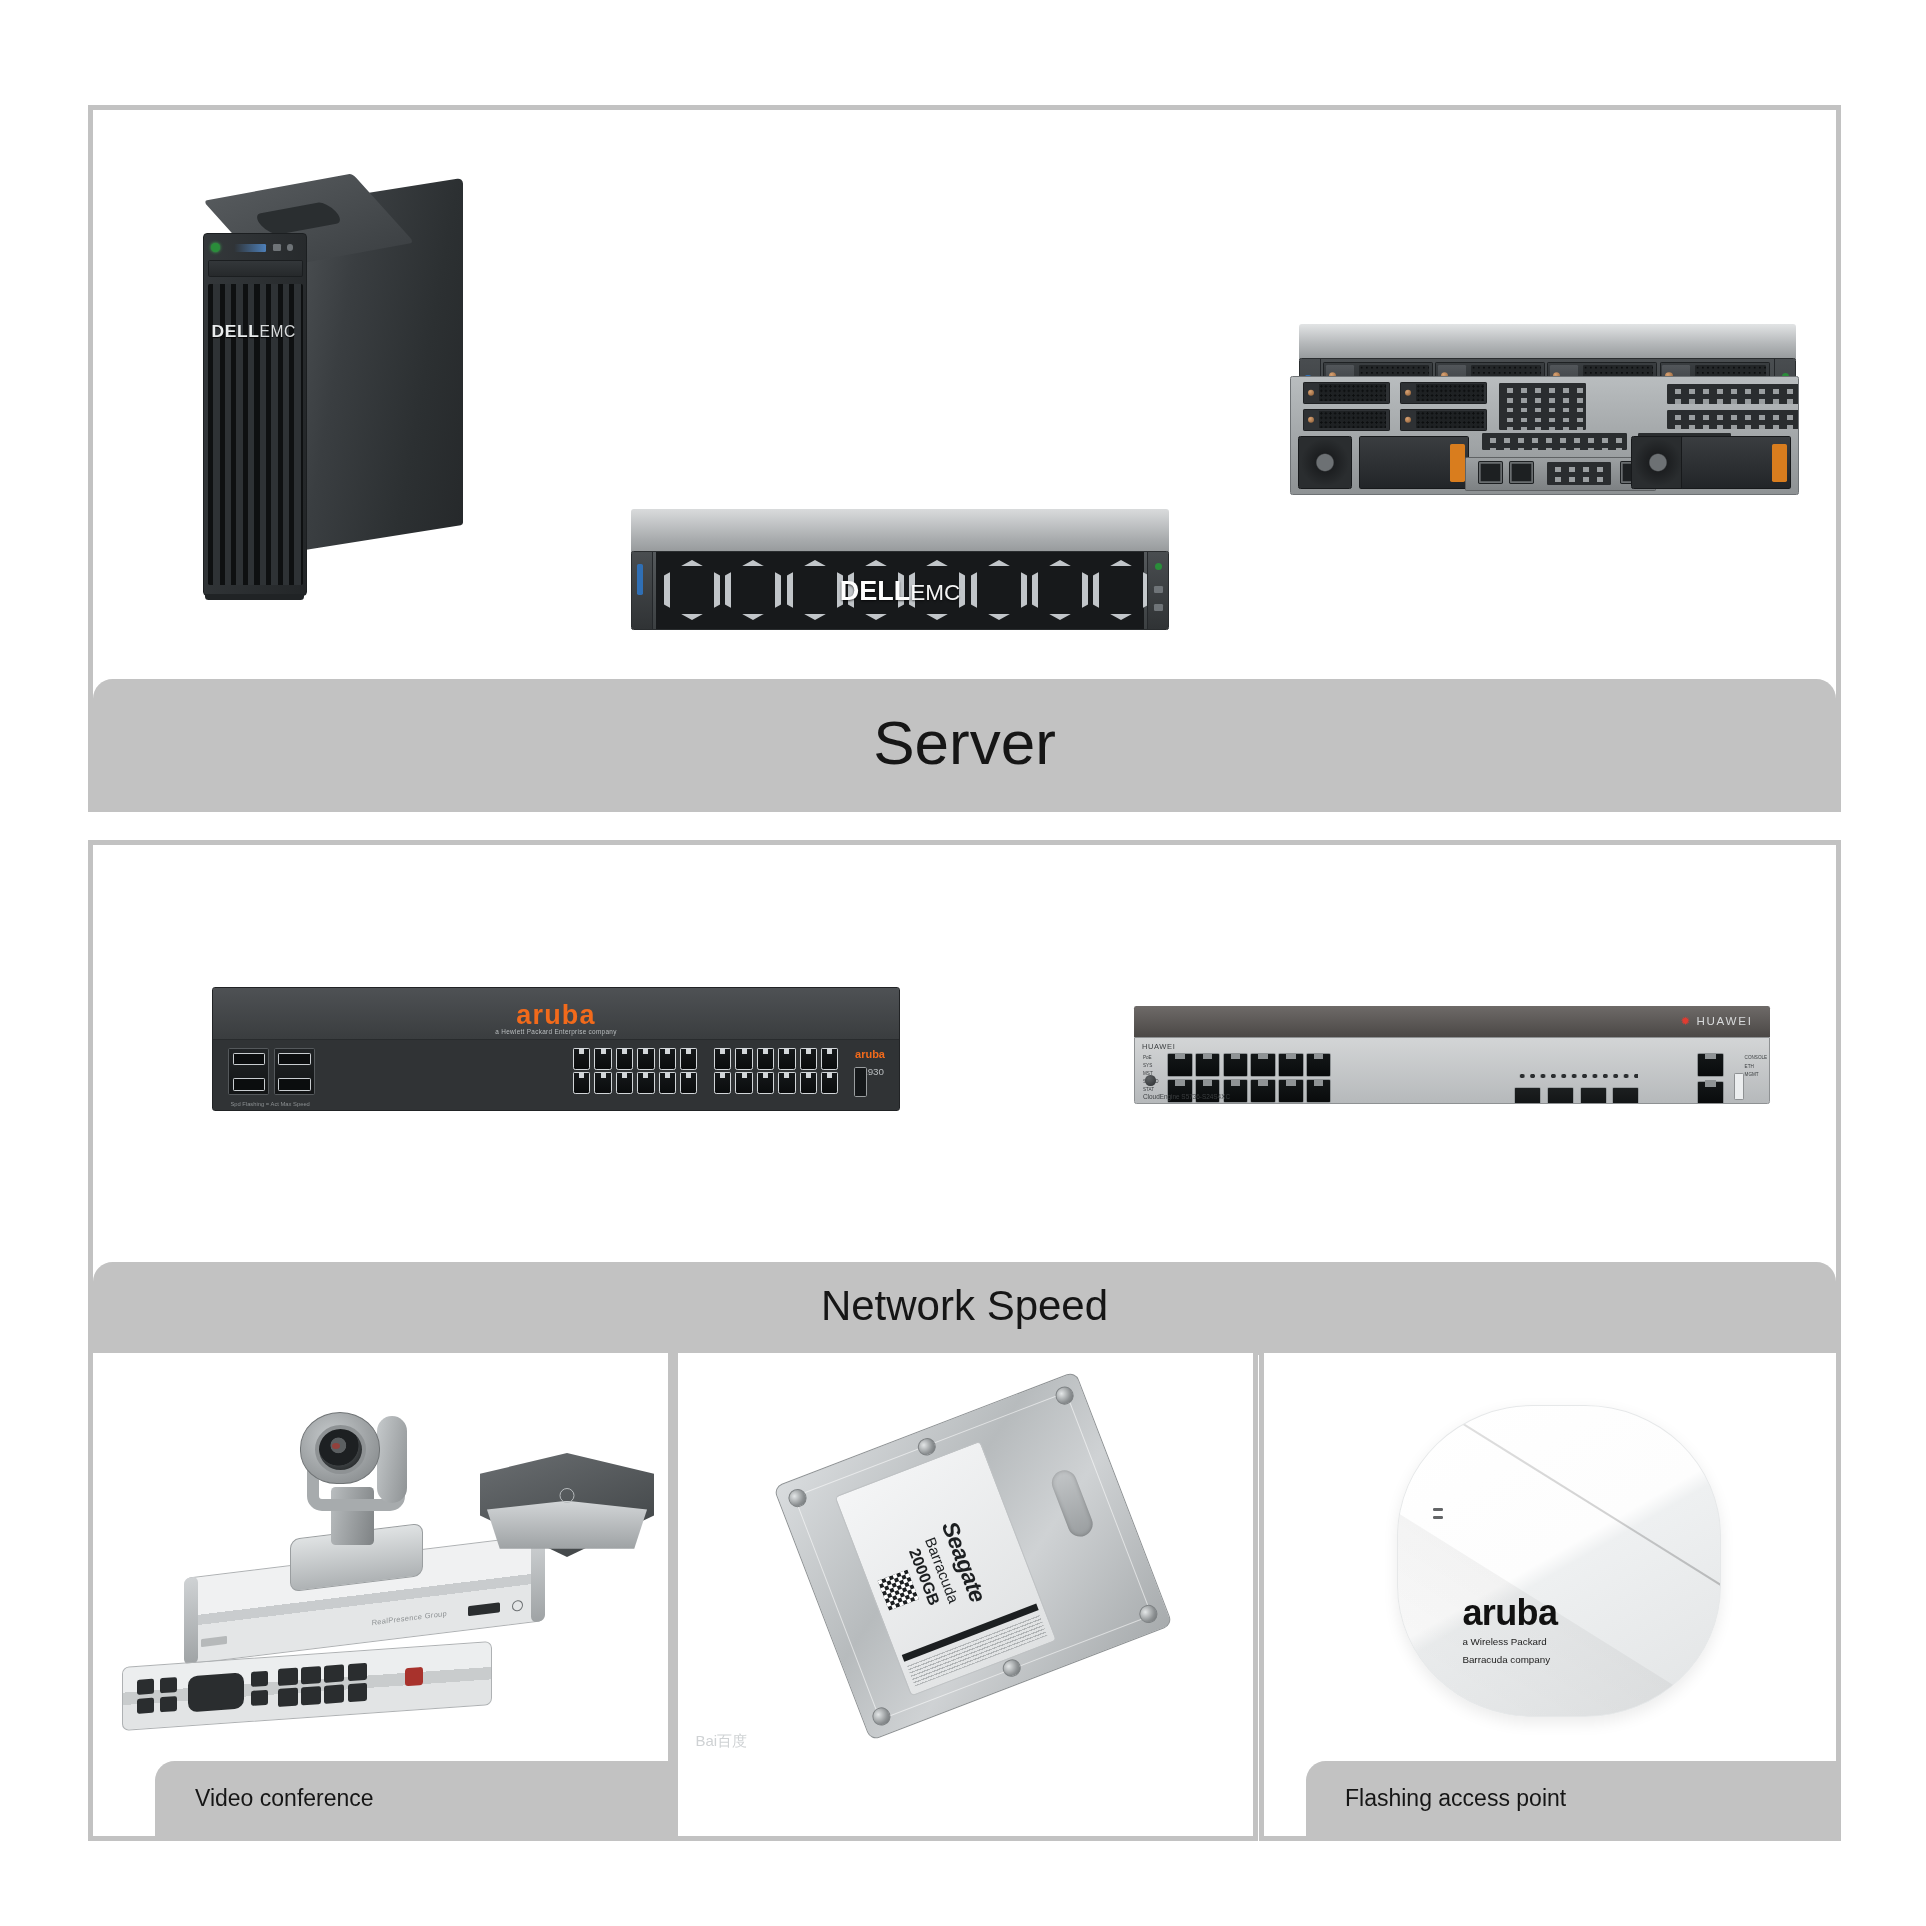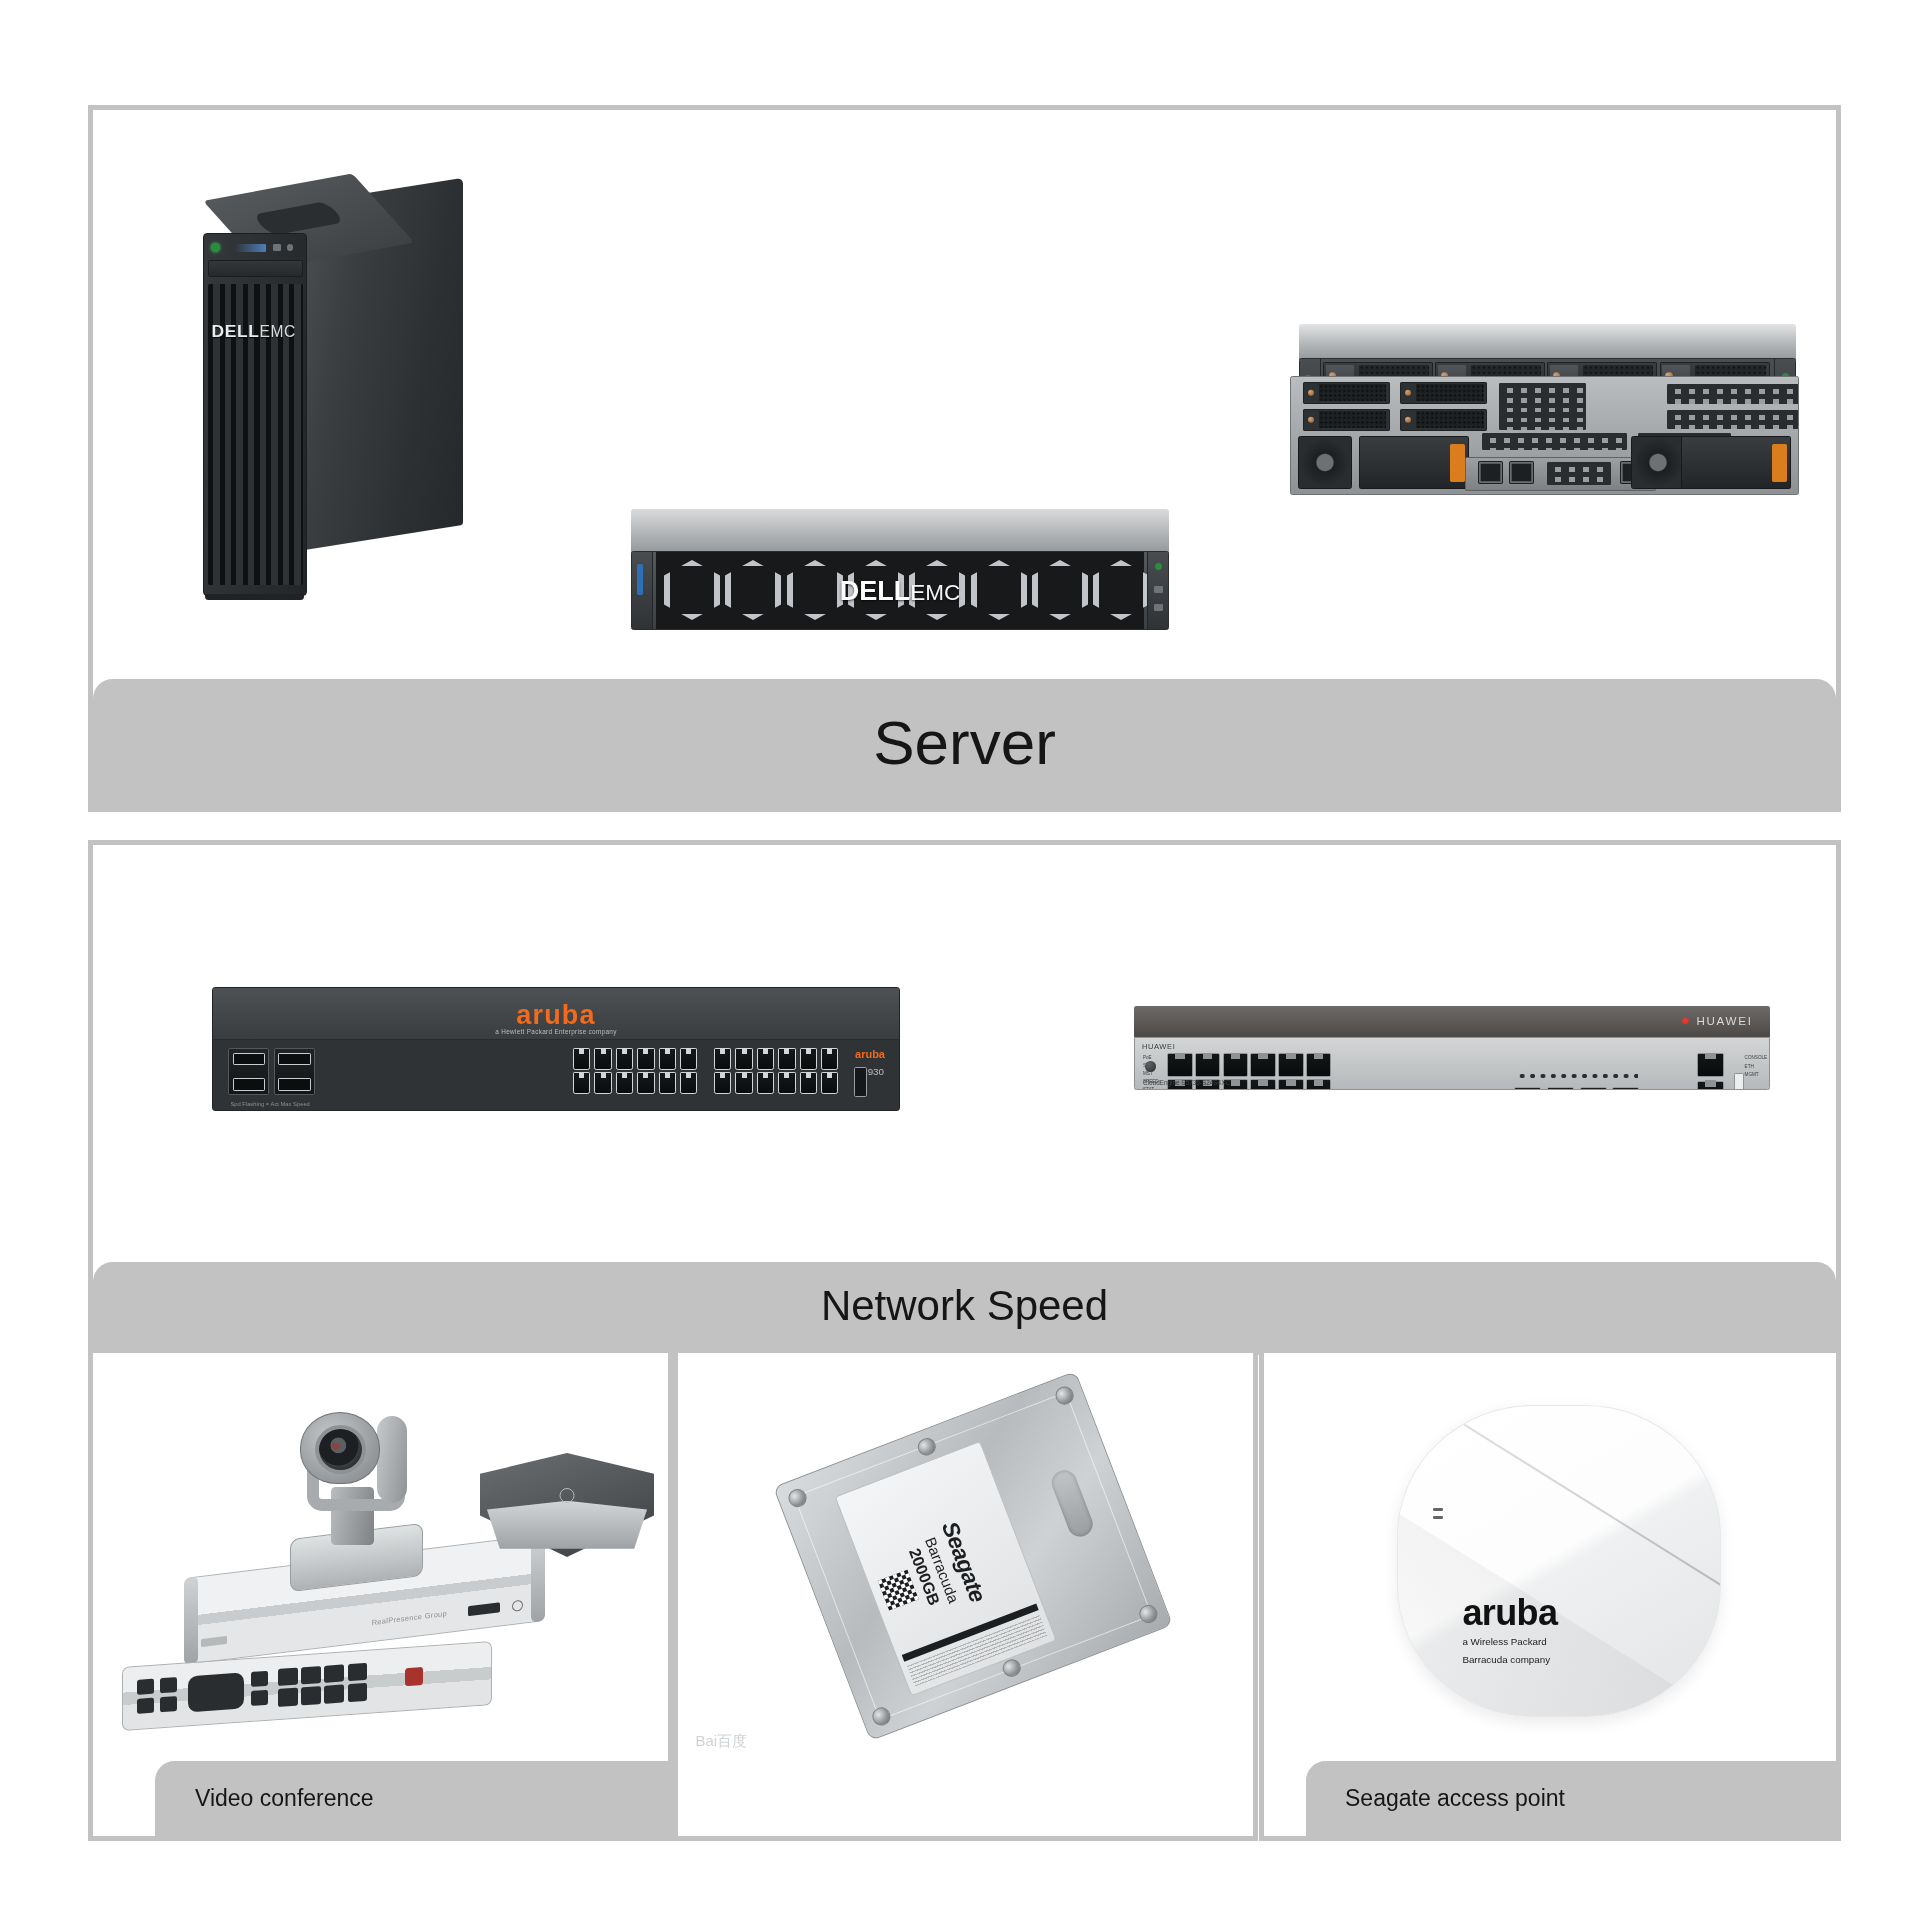--- a/index.html
+++ b/index.html
@@ -187,21 +187,21 @@
   .sw-aruba .rj45{flex:1;background:linear-gradient(180deg,#15181a,#0a0c0d);
     border:1.2px solid #d2d6d9;border-radius:1.2px 1.2px 2.3px 2.3px;box-sizing:border-box;position:relative;}
   .sw-aruba .rj45:after{content:"";position:absolute;left:5.2px;right:5.2px;top:-0.6px;height:5.2px;background:#d2d6d9;}
   .sw-aruba .rlogo{position:absolute;right:14px;top:60px;color:#f26a1b;font-size:11px;font-weight:700;}
   .sw-aruba .rmodel{position:absolute;right:15px;top:78px;color:#b9bdbf;font-size:9.8px;}
   .sw-aruba .console{position:absolute;right:32px;bottom:12.7px;width:12.7px;height:30px;
     background:#15181a;border:1.2px solid #9a9ea0;border-radius:1.7px;box-sizing:border-box;}
   .sw-aruba .micro{position:absolute;left:17.4px;bottom:3.5px;color:#8b8f91;font-size:5.8px;}
 
   
-  .sw-hw{width:636px;height:84px;}
+  .sw-hw{width:636px;height:98px;}
   .sw-hw .lid{position:absolute;left:0;right:0;top:0;height:31px;
     background:linear-gradient(180deg,#6e6a68,#4b4846);border-radius:2.3px 2.3px 0 0;}
   .sw-hw .face{position:absolute;left:0;right:0;top:31px;bottom:0;
     background:linear-gradient(180deg,#d3d5d6,#b6b9bb);border:1.2px solid #8e9193;border-radius:0 0 2.3px 2.3px;box-sizing:border-box;overflow:hidden;}
   .sw-hw .hwlogo{position:absolute;right:17.4px;top:8px;color:#d8dadb;font-size:11.6px;letter-spacing:1.7px;}
   .sw-hw .hwlogo i{color:#e03c31;font-style:normal;margin-right:4.6px;}
   .sw-hw .hwleft{position:absolute;left:7px;top:3.5px;color:#3b3e40;font-size:7.5px;letter-spacing:0.6px;}
   .sw-hw .leds{position:absolute;left:8px;top:17.4px;width:19.7px;}
   .sw-hw .leds div{font-size:4.6px;color:#3b3e40;margin-bottom:2.9px;}
   .sw-hw .btn{position:absolute;left:10.4px;bottom:17.4px;width:10.4px;height:10.4px;border-radius:50%;
@@ -741,18 +741,18 @@
             </div>
           <div class="wordmark">
             <b>aruba</b>
             <span>a Wireless Packard</span>
             <span>Barracuda company</span>
           </div>
         </div>
       </div>
     </div>
     <div class="band inset" style="left:42px;height:75px;padding-left:39px;">
-      <span class="band-label cap-sm">Seagate access point</span>
+      <span class="band-label cap-sm">Flashing access point</span>
     </div>
   </div>
 
 </div>
 
 
 </body></html>

